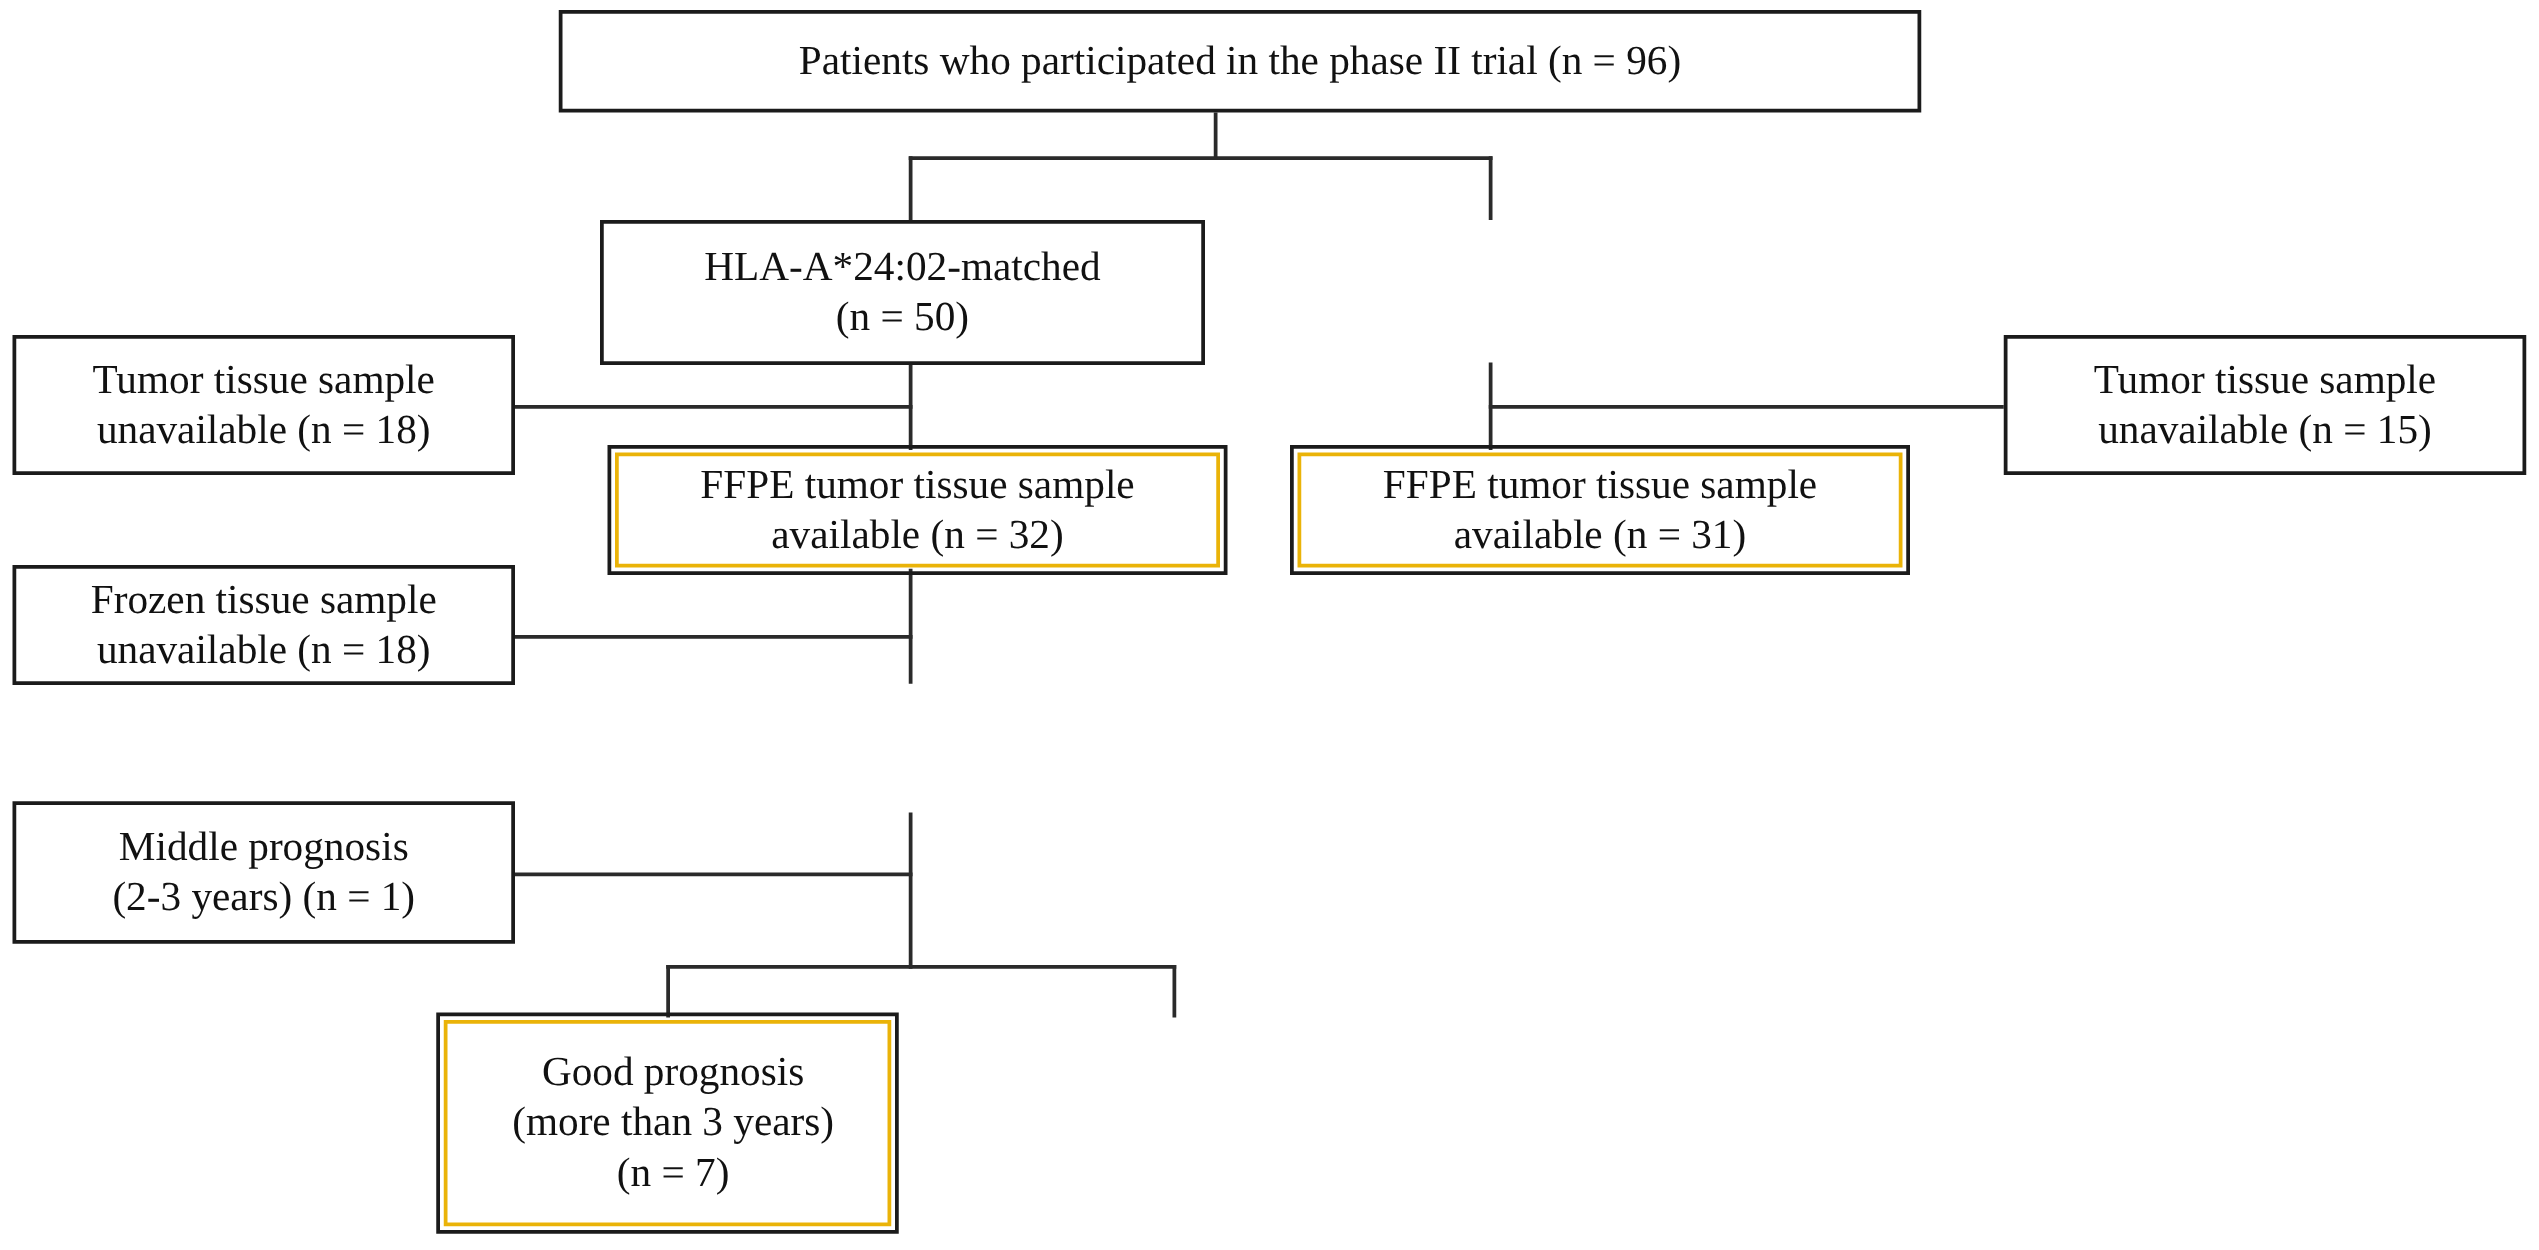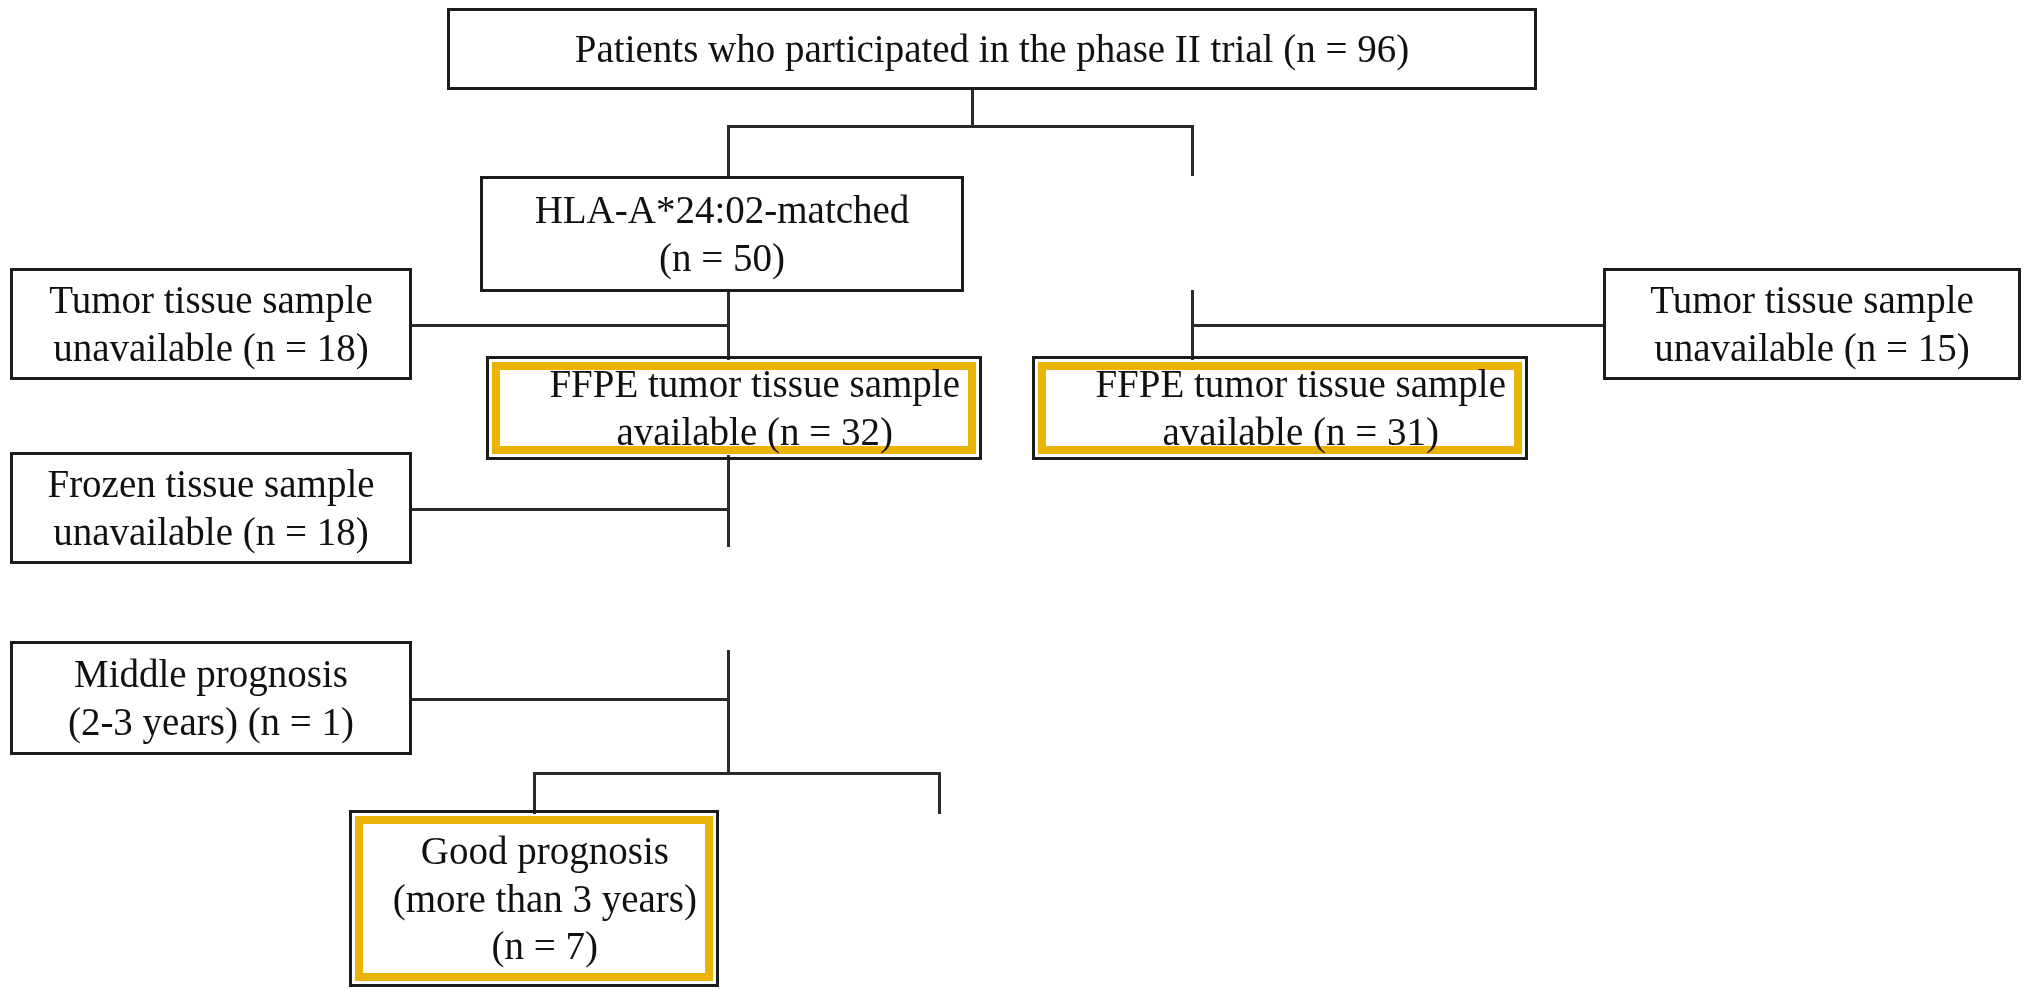--- a/index.html
+++ b/index.html
@@ -20,29 +20,28 @@
   .node {
     position: absolute;
     box-sizing: border-box;
     background: #ffffff;
     border: 3px solid #1b1b1b;
     display: flex;
     align-items: center;
     justify-content: center;
     text-align: center;
     line-height: 1.22;
-    font-size: 39px;
+    font-size: 33px;
     padding: 2px 8px;
     z-index: 3;
   }
   .node.dbl {
-    border: 8px solid #eab308;
+    border: 3px solid #eab308;
     outline: 3px solid #1b1b1b;
     outline-offset: 3px;
-    justify-content: flex-end;
   }
   .node .txt {
     display: block;
     white-space: pre-line;
   }
   .line {
     position: absolute;
     background: #2a2a2a;
     z-index: 1;
   }
@@ -100,21 +99,21 @@
   <div class="node dbl" style="left:492px; top:362px; width:484px; height:92px;">
     <span class="txt">FFPE tumor tissue sample
 available (n = 32)</span>
   </div>
 
   <div class="node dbl" style="left:1038px; top:362px; width:484px; height:92px;">
     <span class="txt">FFPE tumor tissue sample
 available (n = 31)</span>
   </div>
 
-  <div class="node" style="left:10px; top:452px; width:402px; height:112px;">
+  <div class="node" style="left:10px; top:452px; width:402px; height:96px;">
     <span class="txt">Frozen tissue sample
 unavailable (n = 18)</span>
   </div>
 
 
   <div class="node" style="left:10px; top:641px; width:402px; height:114px;">
     <span class="txt">Middle prognosis
 (2-3 years)  (n = 1)</span>
   </div>
 

